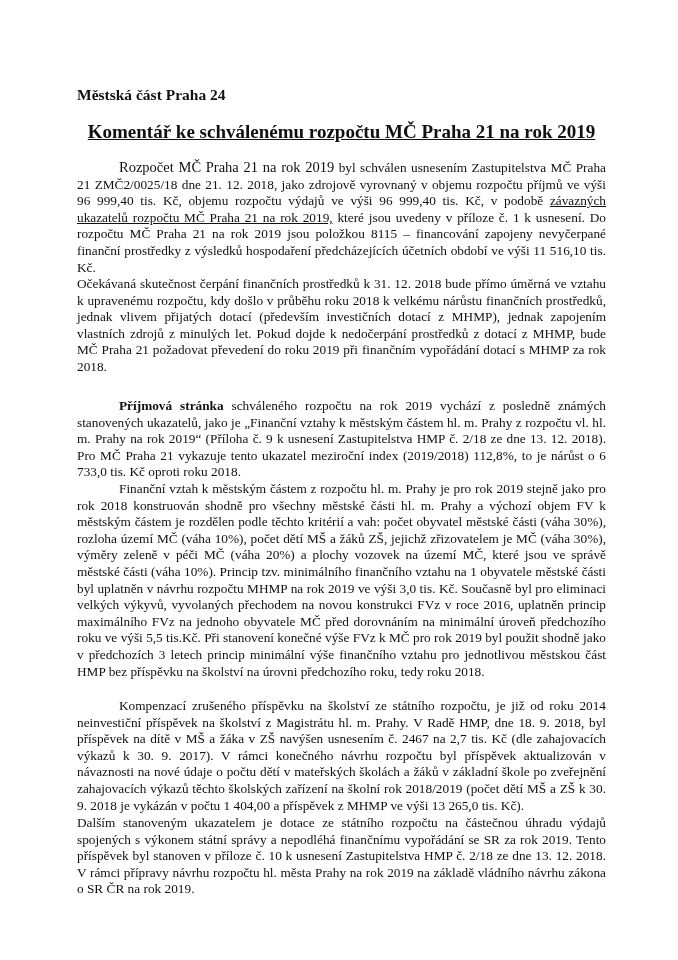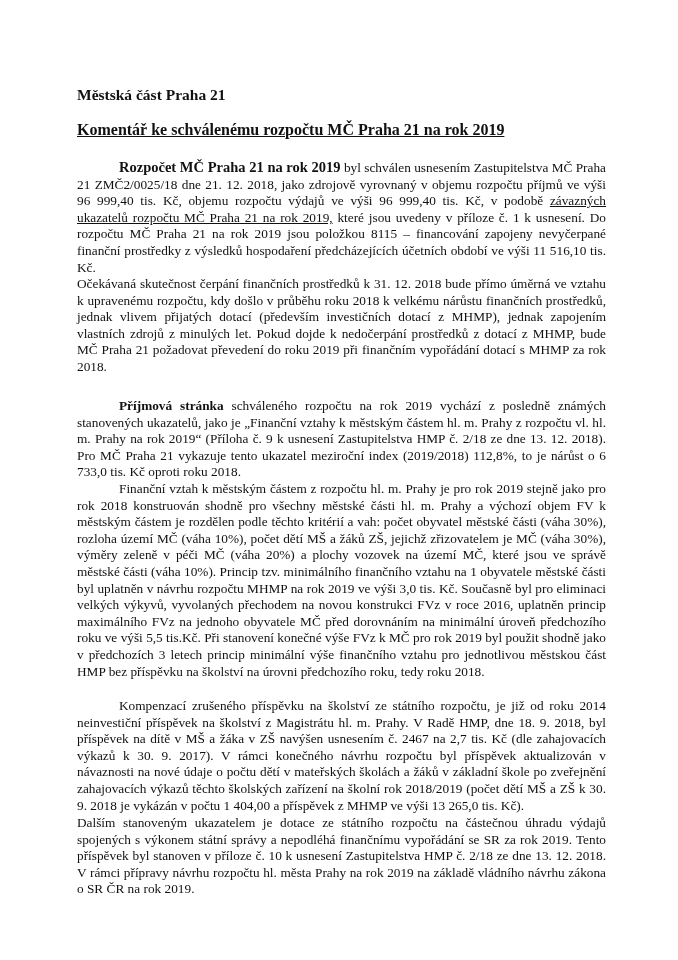--- a/index.html
+++ b/index.html
@@ -1,33 +1,33 @@
 <!DOCTYPE html>
 <html><head>
 <meta charset="utf-8">
 <style>
   html, body { margin: 0; padding: 0; background: #ffffff; }
   body { width: 678px; height: 960px; position: relative; overflow: hidden;
          font-family: "Liberation Serif", "DejaVu Serif", serif; color: #111; }
   .page { position: absolute; left: 77px; top: 0; width: 529px; }
   .org { position: absolute; left: 0; top: 86px; font-weight: bold; font-size: 15.5px; }
-  .title { position: absolute; left: 0; top: 121px; width: 529px; 
-           font-weight: bold; font-size: 16px; text-decoration: underline; }
+  .title { position: absolute; left: 0; top: 121px; width: 529px; text-align: center;
+           font-weight: bold; font-size: 19px; text-decoration: underline; }
   .para { position: absolute; left: 0; width: 529px; font-size: 13.3px; line-height: 16.6px;
           text-align: justify; margin: 0; }
   .indent { text-indent: 42px; }
-  .lead { font-weight: bold; font-size: 14.5px; }
+  .lead { font-weight: normal; font-size: 14.5px; }
   .u { text-decoration: underline; }
   .ub { font-weight: bold; }
 </style>
 </head>
 <body>
 
 <div class="page">
-  <div class="org">Městská část Praha 21</div>
+  <div class="org">Městská část Praha 24</div>
   <div class="title">Komentář ke schválenému rozpočtu MČ Praha 21 na rok 2019</div>
 
   <p class="para indent" style="top:159px;"><span class="lead">Rozpočet MČ Praha 21 na rok 2019</span><span> byl schválen usnesením Zastupitelstva MČ Praha 21  ZMČ2/0025/18 dne 21. 12. 2018,  jako zdrojově vyrovnaný v objemu rozpočtu příjmů ve výši 96 999,40 tis. Kč, objemu rozpočtu výdajů ve výši 96 999,40 tis. Kč, v podobě </span><span class="u">závazných ukazatelů rozpočtu MČ Praha 21 na rok 2019,</span><span>  které jsou uvedeny v příloze č. 1 k usnesení.  Do rozpočtu MČ Praha 21 na rok 2019 jsou položkou 8115 – financování zapojeny nevyčerpané finanční prostředky z výsledků hospodaření předcházejících účetních období ve výši  11 516,10 tis. Kč.</span></p>
 
   <p class="para" style="top:276px;">Očekávaná skutečnost čerpání finančních prostředků k 31. 12. 2018 bude přímo úměrná ve vztahu k upravenému rozpočtu, kdy došlo v průběhu roku 2018 k velkému nárůstu finančních prostředků, jednak vlivem přijatých dotací (především investičních dotací z MHMP), jednak zapojením vlastních zdrojů z minulých let. Pokud dojde k nedočerpání prostředků z dotací z MHMP, bude MČ Praha 21 požadovat převedení do roku 2019 při finančním vypořádání dotací s MHMP za rok 2018.</p>
 
   <p class="para indent" style="top:398px;"><span class="ub">Příjmová stránka</span><span> schváleného rozpočtu na rok 2019 vychází z posledně známých stanovených ukazatelů, jako je „Finanční vztahy k městským částem hl. m. Prahy z rozpočtu vl. hl. m. Prahy  na rok 2019“  (Příloha č. 9 k usnesení Zastupitelstva HMP č. 2/18 ze dne 13. 12. 2018). Pro MČ Praha 21 vykazuje tento ukazatel  meziroční index (2019/2018) 112,8%, to je nárůst o 6 733,0 tis. Kč oproti roku 2018.</span></p>
 
   <p class="para indent" style="top:481px;">Finanční  vztah k městským částem z rozpočtu hl. m. Prahy je pro rok 2019 stejně jako pro rok 2018 konstruován shodně pro všechny městské části hl. m. Prahy a výchozí objem FV k městským částem je rozdělen podle těchto kritérií a vah: počet obyvatel městské části (váha 30%), rozloha území MČ (váha 10%), počet dětí MŠ a žáků ZŠ, jejichž zřizovatelem je MČ (váha 30%), výměry zeleně v péči MČ (váha 20%) a plochy vozovek na území MČ, které jsou ve správě městské části (váha 10%). Princip tzv. minimálního  finančního vztahu na 1 obyvatele městské části  byl uplatněn v návrhu rozpočtu MHMP na rok 2019 ve výši 3,0 tis. Kč. Současně byl pro eliminaci velkých výkyvů, vyvolaných přechodem na novou konstrukci FVz v roce 2016, uplatněn princip maximálního FVz na jednoho obyvatele MČ před dorovnáním na minimální úroveň předchozího roku ve výši 5,5 tis.Kč. Při stanovení konečné výše FVz k MČ pro rok 2019 byl použit shodně jako v předchozích 3 letech princip minimální výše finančního vztahu pro jednotlivou městskou část HMP bez příspěvku na školství na úrovni předchozího roku, tedy roku 2018.</p>
 

